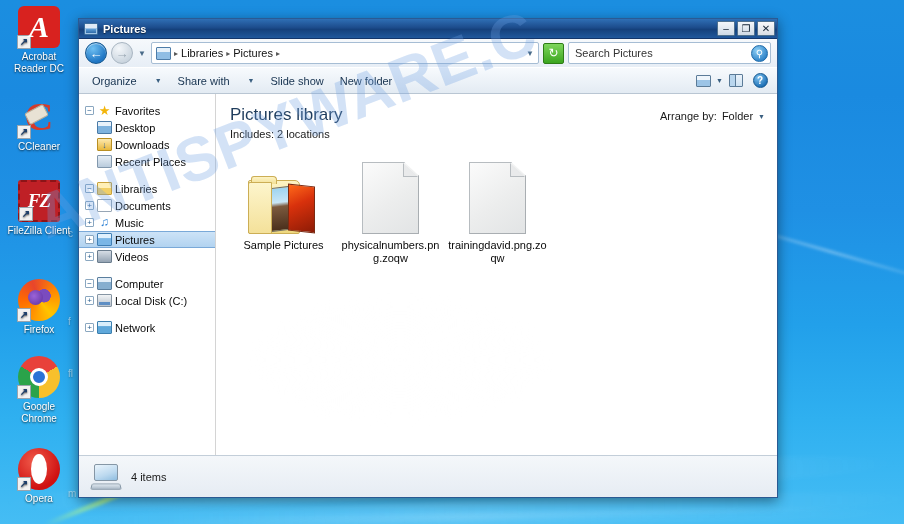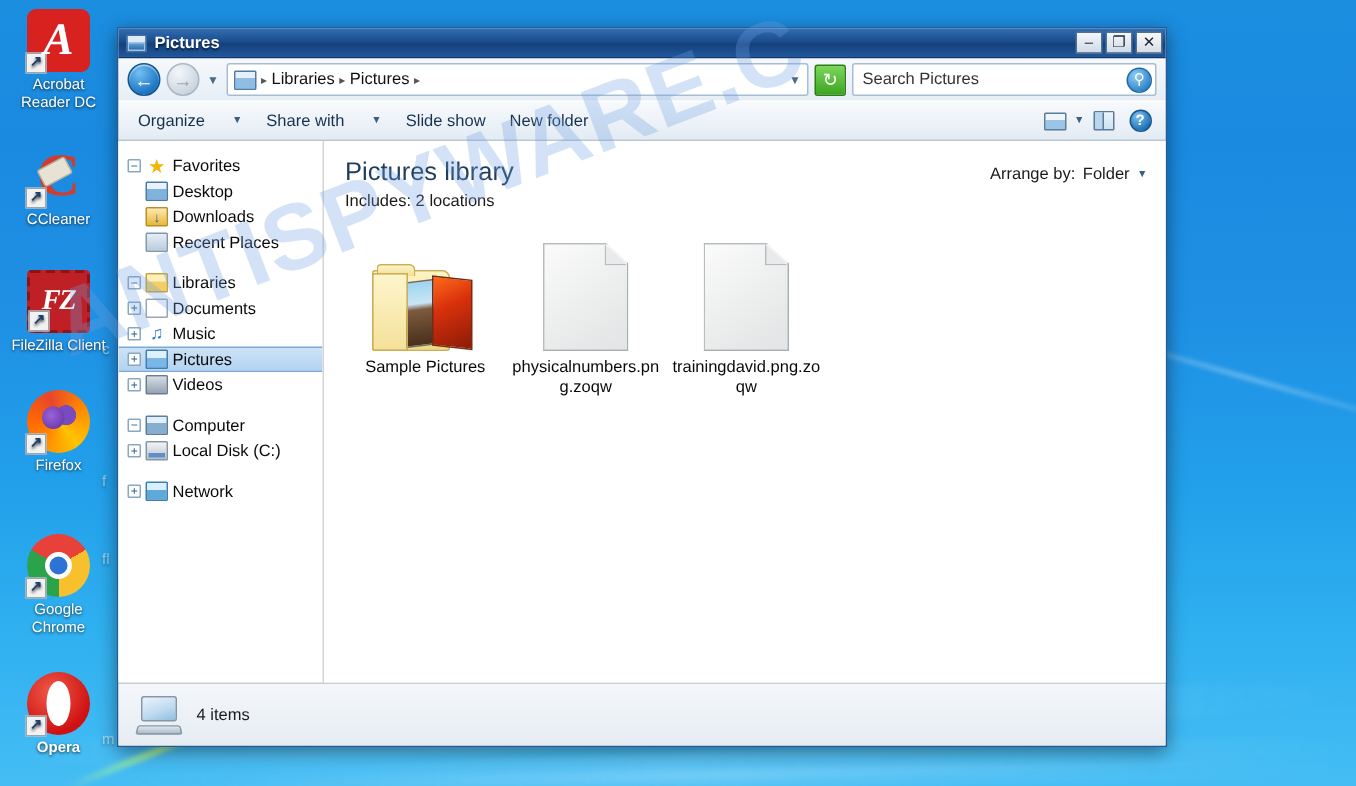--- a/index.html
+++ b/index.html
@@ -420,34 +420,34 @@
       <span class="shortcut-arrow"></span>
     </div>
     <div style="white-space:pre-line">CCleaner</div>
   </div>
   <div class="desk-icon" style="top:180px;">
     <div class="desk-glyph ic-filezilla">
       <span class="shortcut-arrow"></span>
     </div>
     <div style="white-space:pre-line">FileZilla Client</div>
   </div>
-  <div class="desk-icon" style="top:260px;">
+  <div class="desk-icon" style="top:279px;">
     <div class="desk-glyph ic-firefox">
       <span class="shortcut-arrow"></span>
     </div>
     <div style="white-space:pre-line">Firefox</div>
   </div>
   <div class="desk-icon" style="top:356px;">
     <div class="desk-glyph ic-chrome">
       <span class="shortcut-arrow"></span>
     </div>
     <div style="white-space:pre-line">Google
 Chrome</div>
   </div>
-  <div class="desk-icon" style="top:448px;font-weight:bold;">
+  <div class="desk-icon" style="top:448px;">
     <div class="desk-glyph ic-opera">
       <span class="shortcut-arrow"></span>
     </div>
     <div style="white-space:pre-line">Opera</div>
   </div>
 </div>
 
 <div class="ghost-label" style="left:68px; top:228px;">c</div>
 <div class="ghost-label" style="left:68px; top:316px;">f</div>
 <div class="ghost-label" style="left:68px; top:368px;">fl</div>

